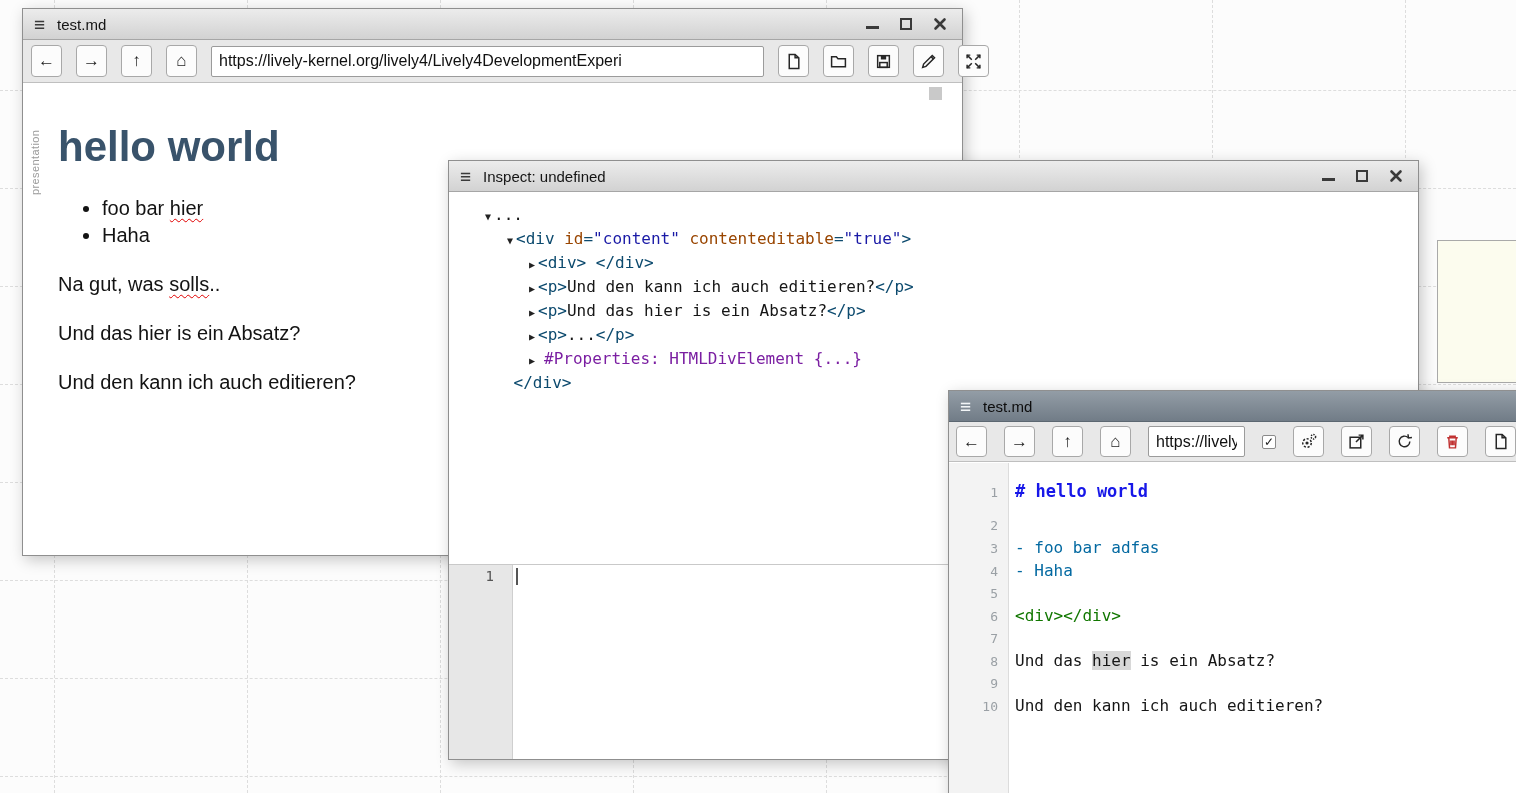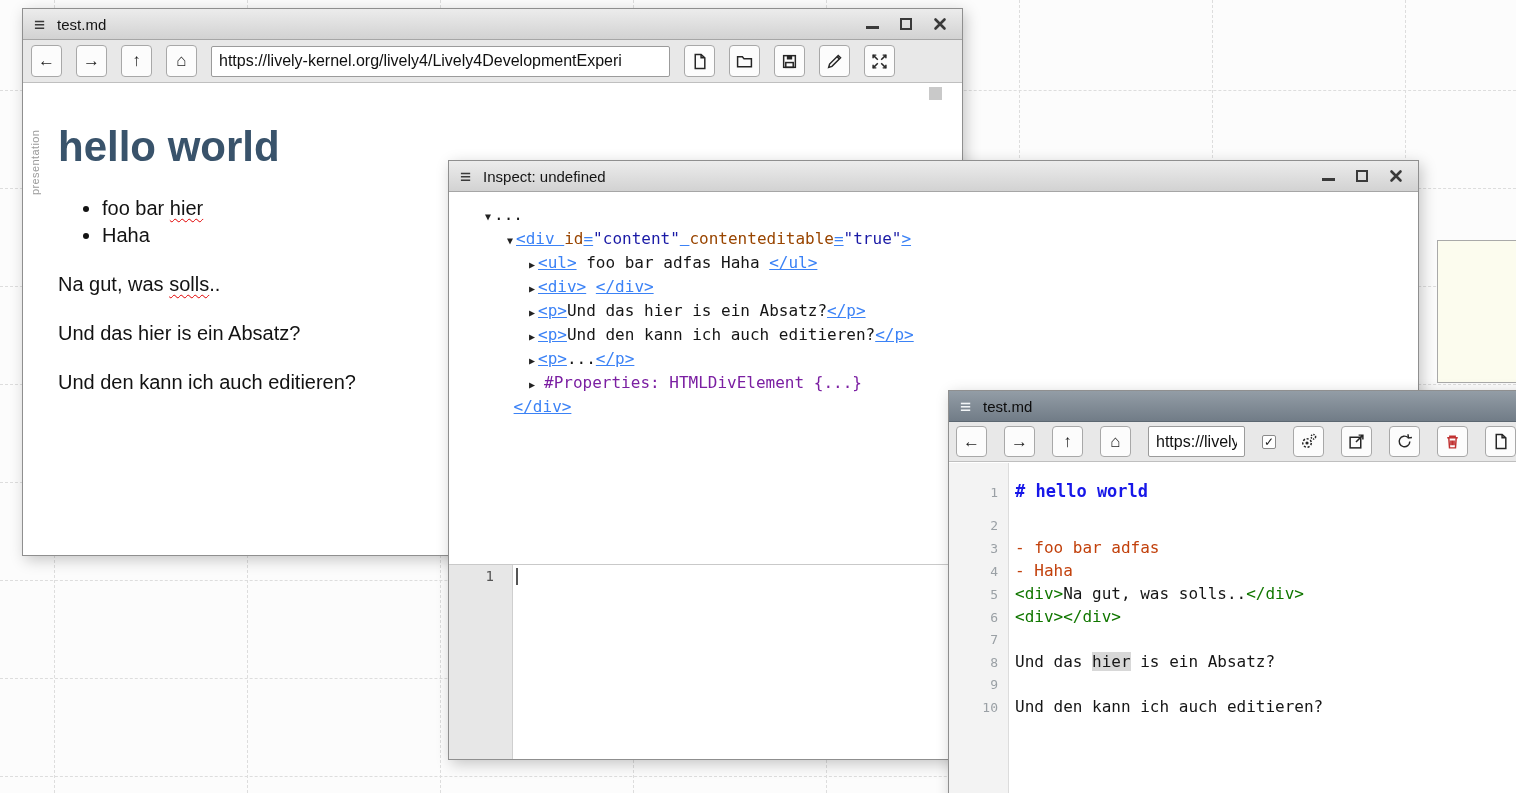--- a/index.html
+++ b/index.html
@@ -32,21 +32,21 @@
   .maxbox { width: 12px; height: 12px; border: 2px solid #3a3a3a; }
   .xsvg path { stroke: #3a3a3a; stroke-width: 2.6; fill: none; stroke-linecap: round; }
 
   .toolbar { display: flex; align-items: center; gap: 14px; height: 43px; padding: 0 8px;
              background: #e8e8e8; border-bottom: 1px solid #bfbfbf; }
   .tbtn { flex: none; width: 31px; height: 32px; display: flex; align-items: center; justify-content: center;
           background: #fcfcfc; border: 1px solid #a8a8a8; border-radius: 4px;
           font-weight: bold; font-size: 17px; color: #1f1f1f; font-family: "Liberation Sans", sans-serif; cursor: pointer; }
   .urlbox { flex: none; height: 31px; border: 1px solid #9b9b9b; border-radius: 2px; background: #fff;
             padding: 0 7px; font-size: 16px; color: #101010; font-family: "Liberation Sans", sans-serif; cursor: text; }
-  .url1 { width: 459px; }
+  .url1 { width: 553px; }
   .url3 { width: 97px; }
   .icon { display: block; }
   .icon path, .icon rect, .icon circle { stroke: #262626; fill: none; stroke-width: 1.4; }
   .icon .fil { fill: #262626; stroke: none; }
   .icon.trash path { stroke: #c03030; }
 
   
   .scroll-nub { position: absolute; top: 78px; right: 20px; width: 13px; height: 13px; background: #c9c9c9; }
   .side-label { position: absolute; left: 6px; top: 186px; transform: rotate(-90deg);
                 transform-origin: 0 0; font-size: 11px; color: #9b9b9b; letter-spacing: .4px; white-space: nowrap; }
@@ -55,21 +55,21 @@
   .md-content ul { padding-left: 44px; font-size: 20px; }
   .md-content li { margin: 4px 0; }
   .md-content p { font-size: 20px; margin: 26px 0; }
   .sp { text-decoration: underline wavy #e00000 1px; text-underline-offset: 3px; }
 
   
   .tree { padding: 12px 8px 0 36px; font-family: "DejaVu Sans Mono", "Liberation Mono", monospace;
           font-size: 16px; line-height: 22px; color: #161616; }
   .trow, .trow span { white-space: pre; }
   .sg-arr { font-size: 10px; margin-right: 3px; color: #222; }
-  .sg-tag { color: #3b82f6; text-decoration: underline; }
+  .sg-tag { color: #0c4a6e; }
   .sg-attr { color: #994500; }
   .sg-str { color: #1a1aa6; }
   .sg-txt { color: #161616; }
   .sg-prop { color: #7b1fa2; }
   .insp-editor { position: absolute; left: 0; right: 0; bottom: 0; height: 195px;
                  border-top: 1px solid #c9c9c9; background: #fff; cursor: text; }
   .insp-gutter { position: absolute; left: 0; top: 0; bottom: 0; width: 64px; background: #e7e7e7;
                  border-right: 1px solid #cfcfcf; font-family: "DejaVu Sans Mono", "Liberation Mono", monospace;
                  font-size: 14px; color: #555; text-align: right; padding: 3px 18px 0 0; }
   .insp-cursor { position: absolute; left: 67px; top: 3px; width: 2px; height: 17px; background: #555; }
@@ -85,21 +85,21 @@
   .ed { position: absolute; top: 72px; left: 0; right: 0; bottom: 0; background: #fff;
         font-family: "DejaVu Sans Mono", "Liberation Mono", monospace; font-size: 16px; color: #161616; cursor: text; }
   .ed-gutter { position: absolute; left: 0; top: 0; bottom: 0; width: 60px; background: #f3f3f3;
                border-right: 1px solid #dcdcdc; }
   .ed-lines { position: relative; padding-top: 6px; }
   .erow { display: flex; align-items: baseline; min-height: 22px; line-height: 22px; }
   .erow.big { min-height: 44px; line-height: 44px; }
   .eno { flex: none; width: 60px; text-align: right; padding-right: 11px; color: #9aa0a5; font-size: 13px; }
   .ecode { white-space: pre; padding-left: 6px; }
   .sg-h1 { color: #1717e8; font-size: 17px; font-weight: bold; }
-  .sg-list { color: #c2410c; }
+  .sg-list { color: #0369a1; }
   .sg-tag2 { color: #117700; }
   .sg-plain { color: #161616; }
   .sg-hl { color: #161616; background: #d8d8d8; }
 </style>
 </head>
 <body>
 
 <div id="grid">
     <div class="gline h" style="top: 90px;"></div>
     <div class="gline h" style="top: 188px;"></div>
@@ -203,24 +203,23 @@
       <span class="ctrl">
           <svg class="xsvg" width="14" height="14" viewBox="0 0 14 14">
             <path d="M2.5 2.5 L11.5 11.5 M11.5 2.5 L2.5 11.5"></path>
           </svg>
         </span>
     </div>
   </div>
   <div id="tree" class="tree">
       <div class="trow"><span class="sg-arr">▼</span><span class="sg-txt">...</span></div>
       <div class="trow" style="padding-left: 22px;"><span class="sg-arr">▼</span><span class="sg-tag">&lt;div </span><span class="sg-attr">id</span><span class="sg-tag">=</span><span class="sg-str">"content"</span><span class="sg-tag"> </span><span class="sg-attr">contenteditable</span><span class="sg-tag">=</span><span class="sg-str">"true"</span><span class="sg-tag">&gt;</span></div>
-      <div class="trow" style="padding-left: 44px;"><span class="sg-arr">▶</span><span class="sg-tag">&lt;ul&gt;</span><span class="sg-txt"> foo bar adfas Haha </span><span class="sg-tag">&lt;/ul&gt;</span></div>
       <div class="trow" style="padding-left: 44px;"><span class="sg-arr">▶</span><span class="sg-tag">&lt;div&gt;</span><span class="sg-txt"> </span><span class="sg-tag">&lt;/div&gt;</span></div>
+      <div class="trow" style="padding-left: 44px;"><span class="sg-arr">▶</span><span class="sg-tag">&lt;p&gt;</span><span class="sg-txt">Und den kann ich auch editieren?</span><span class="sg-tag">&lt;/p&gt;</span></div>
       <div class="trow" style="padding-left: 44px;"><span class="sg-arr">▶</span><span class="sg-tag">&lt;p&gt;</span><span class="sg-txt">Und das hier is ein Absatz?</span><span class="sg-tag">&lt;/p&gt;</span></div>
-      <div class="trow" style="padding-left: 44px;"><span class="sg-arr">▶</span><span class="sg-tag">&lt;p&gt;</span><span class="sg-txt">Und den kann ich auch editieren?</span><span class="sg-tag">&lt;/p&gt;</span></div>
       <div class="trow" style="padding-left: 44px;"><span class="sg-arr">▶</span><span class="sg-tag">&lt;p&gt;</span><span class="sg-txt">...</span><span class="sg-tag">&lt;/p&gt;</span></div>
       <div class="trow" style="padding-left: 44px;"><span class="sg-arr">▶ </span><span class="sg-prop">#Properties: HTMLDivElement {...}</span></div>
       <div class="trow" style="padding-left: 28.6px;"><span class="sg-tag">&lt;/div&gt;</span></div>
     </div>
   <div class="insp-editor">
     <div class="insp-gutter"><span>1</span></div>
     <div class="insp-cursor"></div>
   </div>
 </div>
 
@@ -284,21 +283,20 @@
         <div class="erow">
           <span class="eno">3</span>
           <span class="ecode"><span class="sg-list">- foo bar adfas</span></span>
         </div>
         <div class="erow">
           <span class="eno">4</span>
           <span class="ecode"><span class="sg-list">- Haha</span></span>
         </div>
         <div class="erow">
           <span class="eno">5</span>
-          <span class="ecode"><span class="sg-tag2">&lt;div&gt;</span><span class="sg-plain">Na gut, was solls..</span><span class="sg-tag2">&lt;/div&gt;</span></span>
         </div>
         <div class="erow">
           <span class="eno">6</span>
           <span class="ecode"><span class="sg-tag2">&lt;div&gt;</span><span class="sg-tag2">&lt;/div&gt;</span></span>
         </div>
         <div class="erow">
           <span class="eno">7</span>
           <span class="ecode"></span>
         </div>
         <div class="erow">

